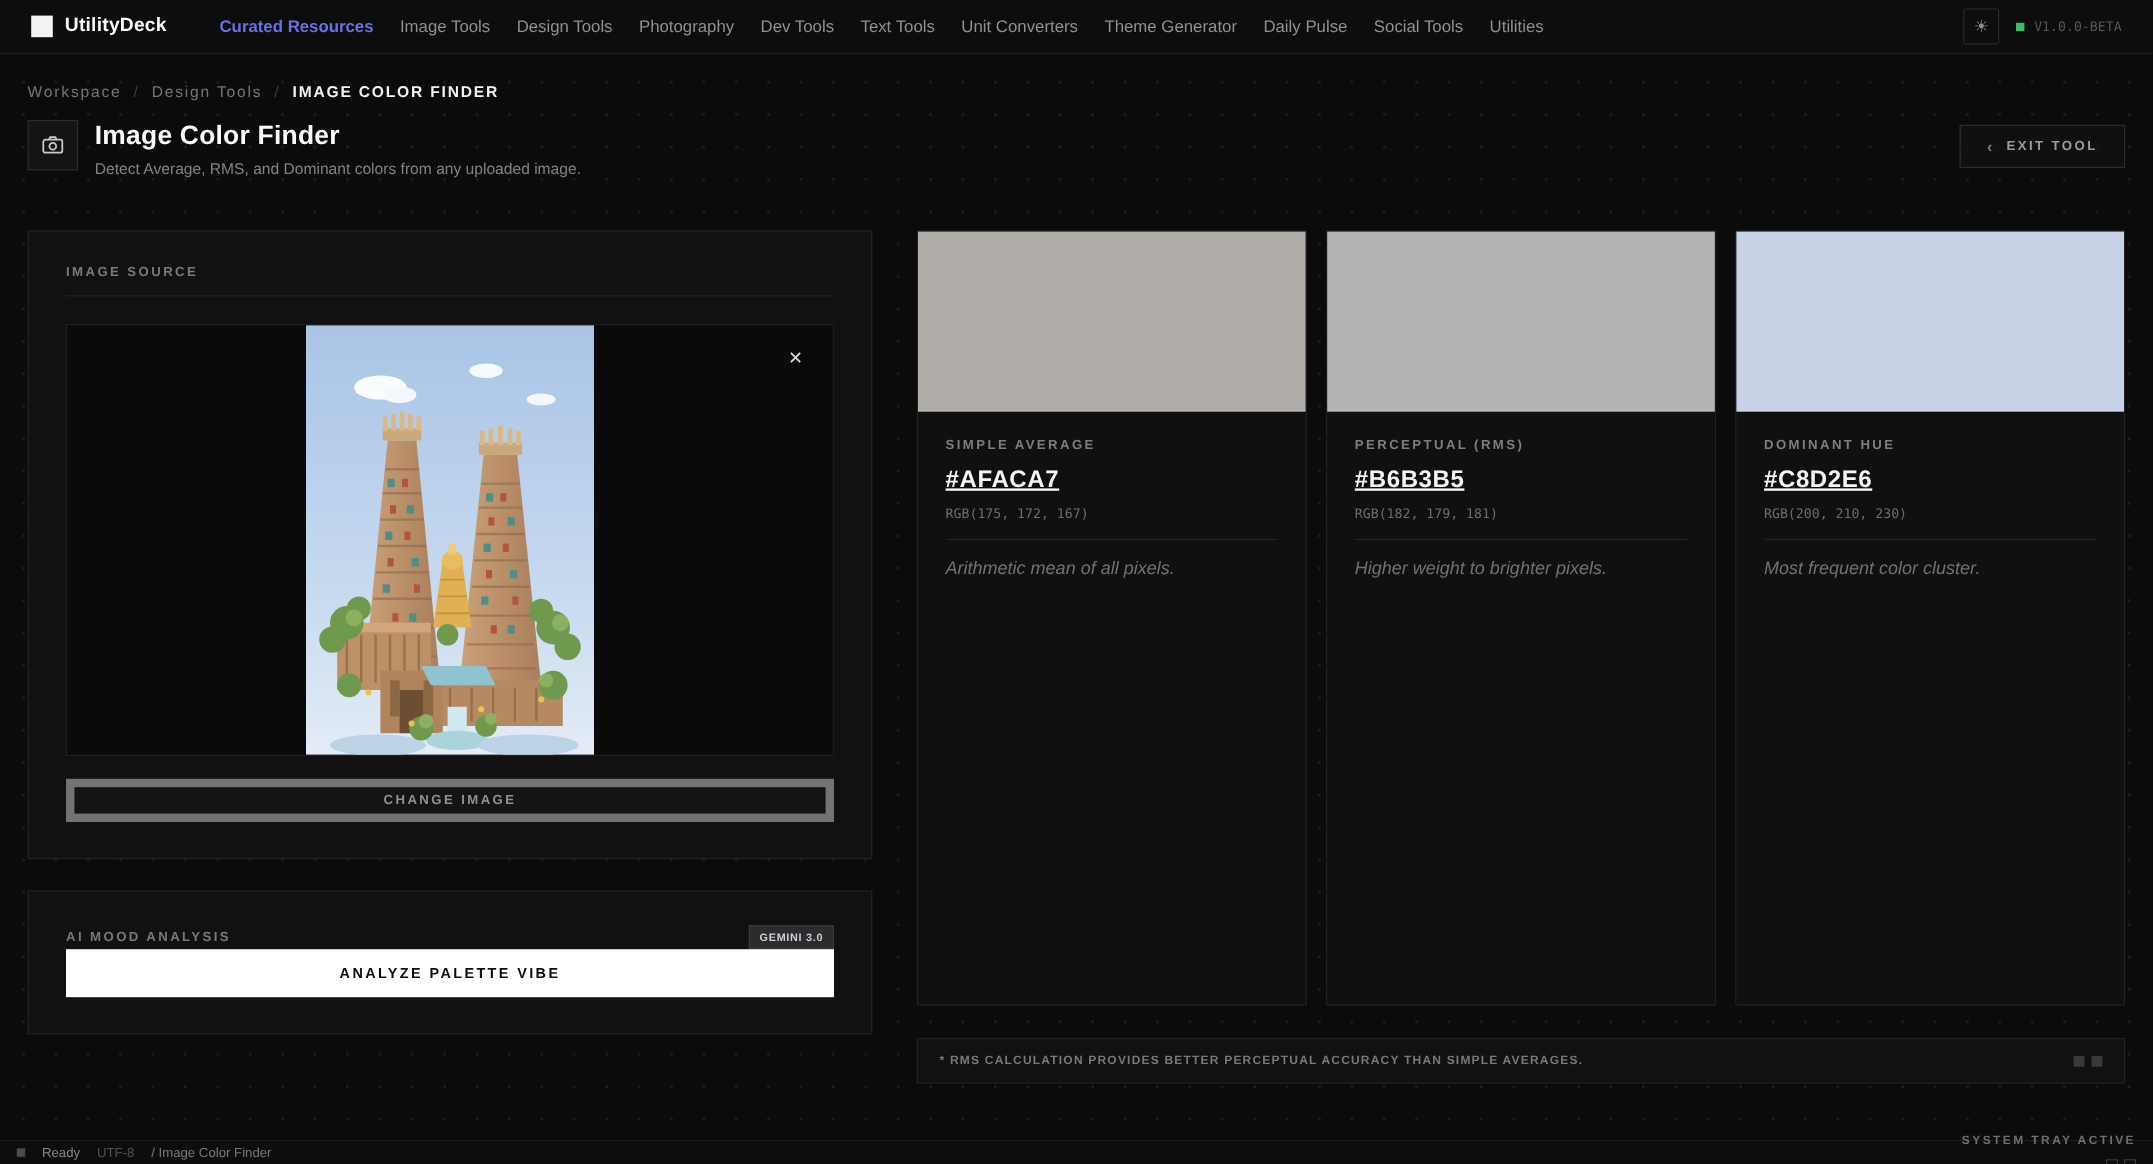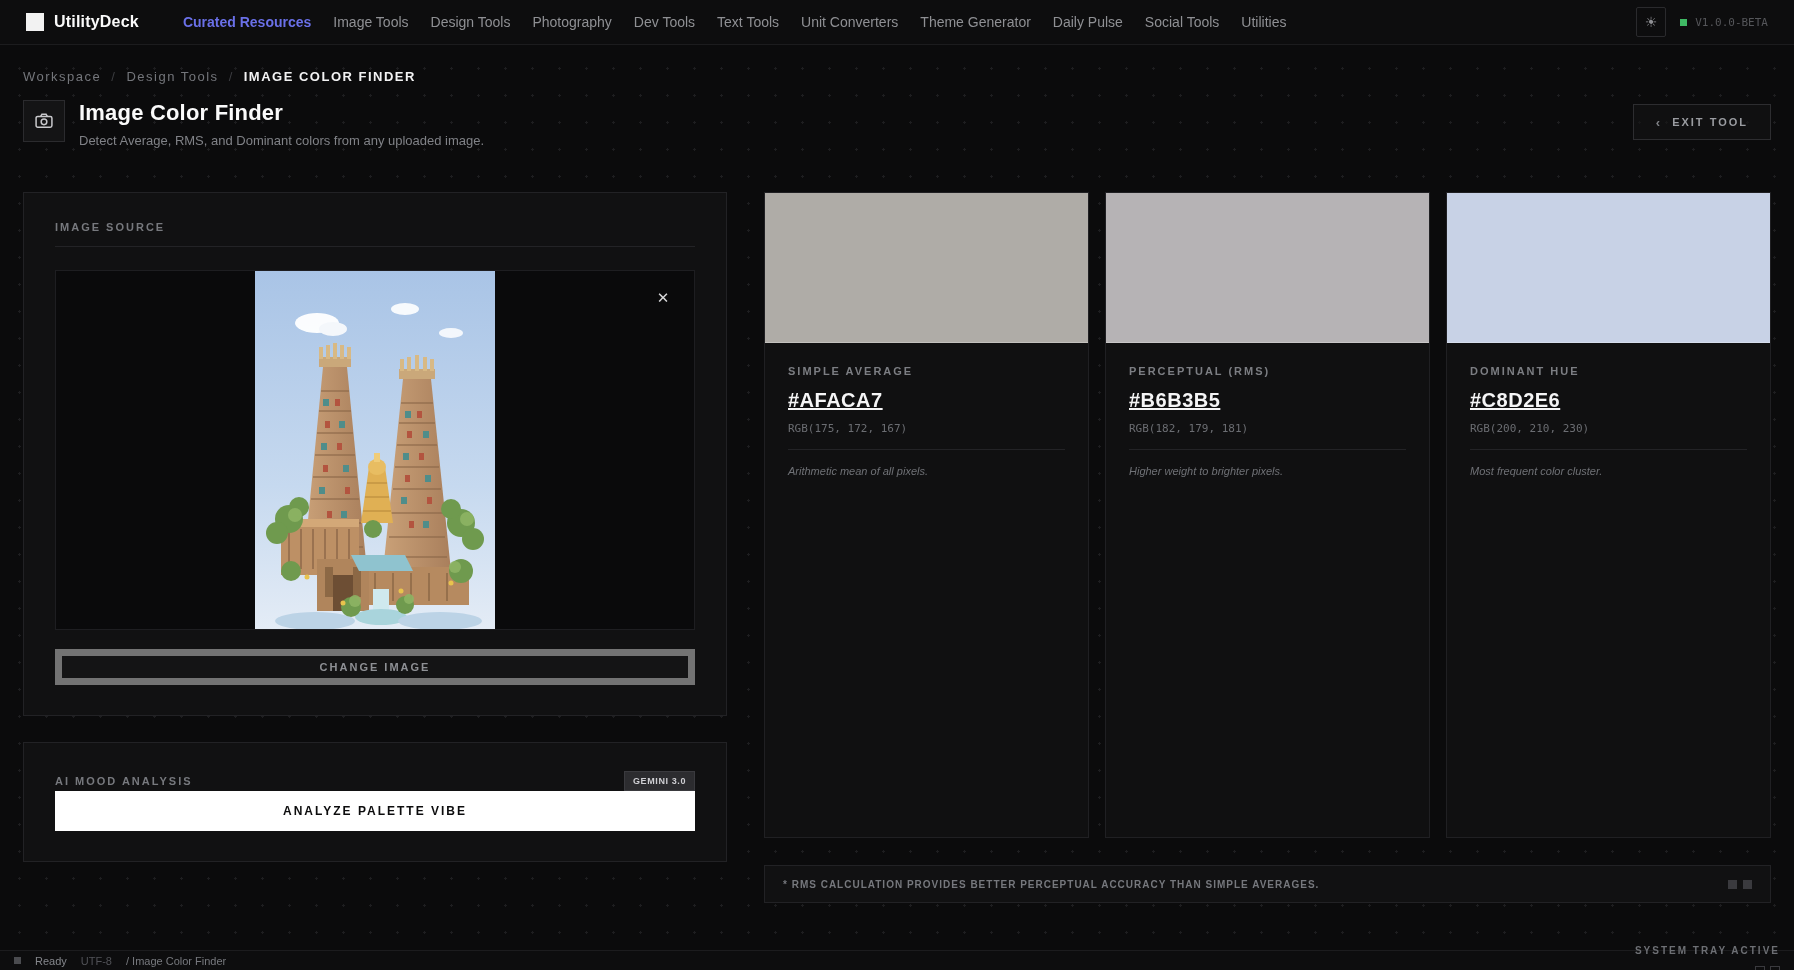--- a/index.html
+++ b/index.html
@@ -78,21 +78,21 @@
   .card { flex:1; background:#101011; border:1px solid #202023; display:flex;
           flex-direction:column; }
   .swatch { height:150px; border-bottom:1px solid rgba(255,255,255,.25); }
   .card-body { padding:22px 23px; }
   .card-label { font-size:11px; font-weight:bold; letter-spacing:2px; color:#7c7e83; }
   .card-hex { margin-top:12px; font-size:20px; font-weight:bold; color:#f5f5f6;
               letter-spacing:.5px;text-decoration:underline; }
   .card-rgb { margin-top:10px; font-family:"DejaVu Sans Mono", monospace; font-size:11px;
               color:#6b6d72; }
   .card-div { margin-top:14px; border-bottom:1px solid #232326; }
-  .card-desc { margin-top:15px; font-size:11px; font-style:italic; color:#6f7176; }
+  .card-desc { margin-top:15px; font-size:15px; font-style:italic; color:#6f7176; }
 
   .footnote { margin-top:27px; height:38px; background:#111112; border:1px solid #222225;
               display:flex; align-items:center; padding:0 18px; }
   .footnote-text { font-size:10px; font-weight:bold; letter-spacing:1px; color:#76787d; }
   .footnote-sq { margin-left:auto; display:flex; gap:6px; }
   .footnote-sq i { width:9px; height:9px; background:#3a3a3e; display:block; }
 
   
   .statusbar { height:20px; background:#0d0d0e; border-top:1px solid #1c1c1e;
                display:flex; align-items:center; padding:0 14px; font-size:11px; }

